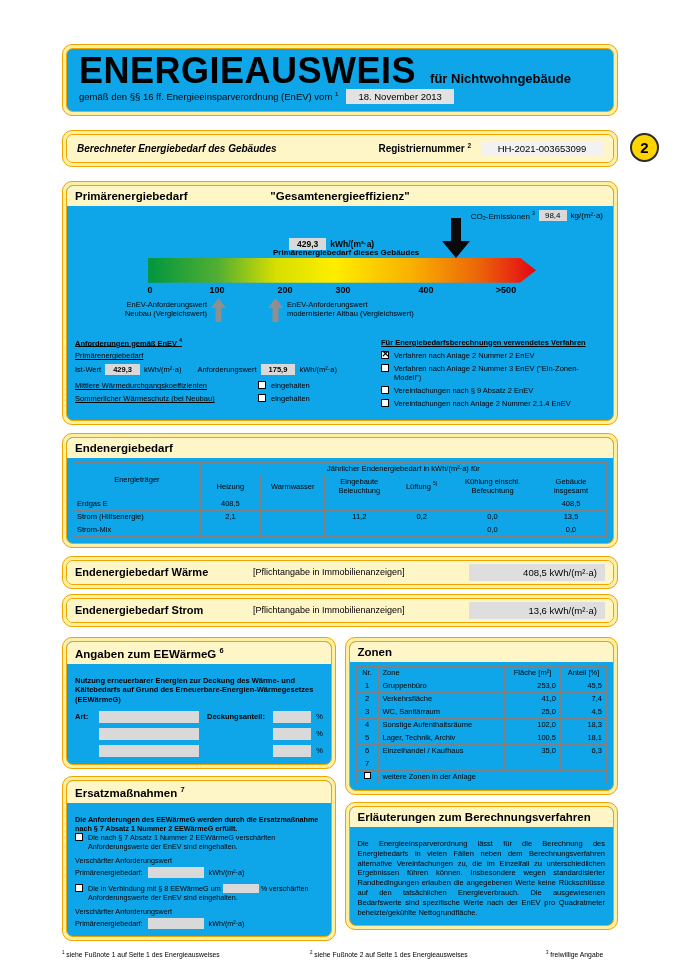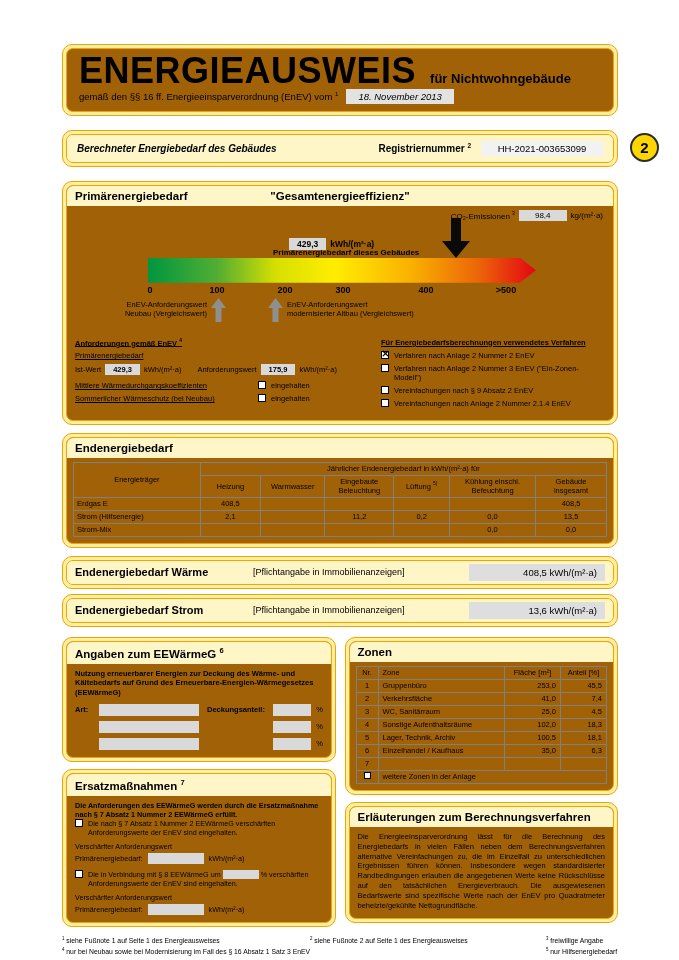--- a/index.html
+++ b/index.html
@@ -1,31 +1,31 @@
 <!DOCTYPE html>
 <html><head>
 <meta charset="utf-8">
 <style>
   * { margin:0; padding:0; box-sizing:border-box; }
   html,body { background:#ffffff; }
   .page { position:relative; width:679px; height:960px; background:#fff; font-family:"Liberation Sans", sans-serif; color:#000; overflow:hidden; }
   .content { position:absolute; left:62px; top:44px; width:556px; }
 
   .frame { border:1.5px solid #efa400; border-radius:10px; background:#ffefa3; padding:3px; }
-  .frame-inner { border:1.5px solid #efa400; border-radius:7px; background:#a16207; overflow:hidden; }
+  .frame-inner { border:1.5px solid #efa400; border-radius:7px; background:#0ea5e9; overflow:hidden; }
   .sec-head { position:relative; background:#fff6c8; padding:4px 8px; font-size:11.5px; font-weight:bold; }
   sup { font-size:65%; }
 
   
   .hd-inner { padding:4px 12px 7px; }
   .hd-row1 { display:flex; align-items:baseline; gap:14px; }
   .hd-title { font-size:36px; font-weight:bold; letter-spacing:.5px; line-height:1.02; }
   .hd-sub { font-size:13px; font-weight:bold; }
   .hd-row2 { display:flex; align-items:center; gap:8px; font-size:9.5px; margin-top:-1px; }
-  .datebox { background:#e2e2e2; padding:2px 12px;font-style:italic; }
+  .datebox { background:#e2e2e2; padding:2px 12px; }
 
   
   .reg-frame { margin-top:14px; position:relative; }
   .reg-inner { background:#fff6c8; display:flex; align-items:center; gap:10px; padding:6px 10px; font-size:10px; font-weight:bold; }
   .reg-label { flex:1;font-style:italic; }
   .regbox { background:#f2f2f2; padding:2px 10px; font-weight:normal; font-size:9.5px; min-width:122px; text-align:center; }
   .badge { position:absolute; right:-42px; top:2px; width:29px; height:29px; border-radius:50%; background:#ffd500; border:2.5px solid #2b2b2b; display:flex; align-items:center; justify-content:center; font-size:15px; font-weight:bold; }
 
   
   .scale-area { position:relative; height:128px; margin:2px 8px 0; font-size:7.5px; }
@@ -62,21 +62,21 @@
 
   
   .sumbar { display:flex; align-items:center; background:#fff6c8; padding:3px 8px; gap:10px; }
   .sumbar .t { font-size:11px; font-weight:bold; width:168px; }
   .sumbar .n { font-size:9px; flex:1; }
   .sumbar .v { background:#dedede; font-size:9.5px; padding:3px 8px; width:136px; text-align:right; }
 
   
   .cols { display:flex; gap:9px; margin-top:10px; }
   .col { width:273.5px; display:flex; flex-direction:column; gap:7px; }
-  .body-pad { padding:5px 8px 7px; }
+  .body-pad { padding:12px 8px 7px; }
   .eintro { font-weight:bold; font-size:7.5px; line-height:1.3; }
   .art-grid { display:grid; grid-template-columns:24px 100px 74px 38px 12px; align-items:center; row-gap:5px; margin-top:6px; font-size:7.5px; }
   .inbox { background:#d9d9d9; height:12px; display:block; }
   .ers-text { font-size:7.2px; line-height:1.28; }
   .small-box { width:56px; height:11px; }
   .inline-box { display:inline-block; width:36px; height:9px; vertical-align:middle; }
 
   .ztable { width:100%; border-collapse:collapse; font-size:7.5px; }
   .ztable td { border:.8px solid #808080; padding:1.5px 4px; height:12px; }
   .ztable .num { text-align:right; }
@@ -120,21 +120,21 @@
     <div class="frame" style="margin-top:14px">
       <div class="frame-inner">
         <div class="sec-head">
           <span>Primärenergiebedarf</span>
           <span style="position:absolute; left:0; right:0; text-align:center;">"Gesamtenergieeffizienz"</span>
         </div>
 
         <div class="scale-area">
           <div class="co2">
             <span><span>CO₂-Emissionen</span> <sup>3</sup></span>
-            <span class="gbox" style="padding:1px 16px">98,4</span>
+            <span class="gbox" style="padding:1px 6px">98,4</span>
             <span>kg/(m²·a)</span>
           </div>
           <div class="bldg-label">Primärenergiebedarf dieses Gebäudes</div>
           <div class="bldg-val">
             <span class="gbox vbox">429,3</span>
             <span>kWh/(m²·a)</span>
           </div>
           <svg class="black-arrow" width="28" height="40" viewBox="0 0 28 40">
               <polygon points="14,40 0,23 9,23 9,0 19,0 19,23 28,23" fill="#0a0a0a"></polygon>
             </svg>

